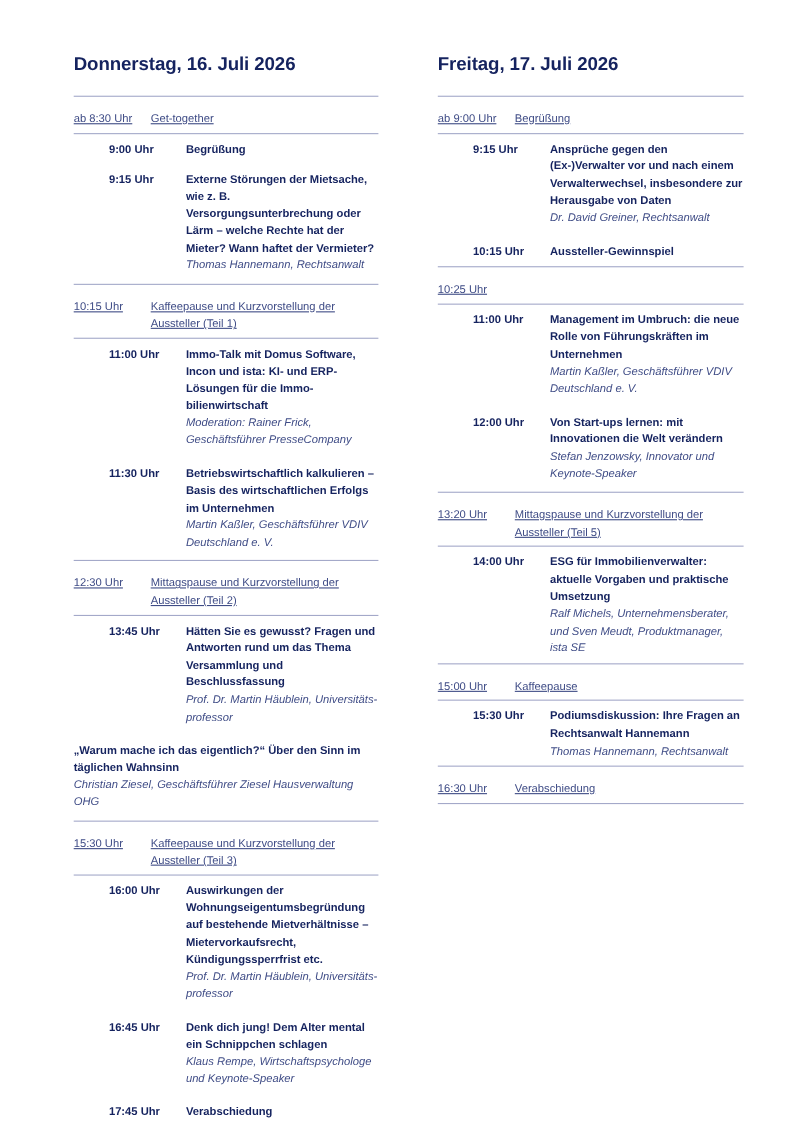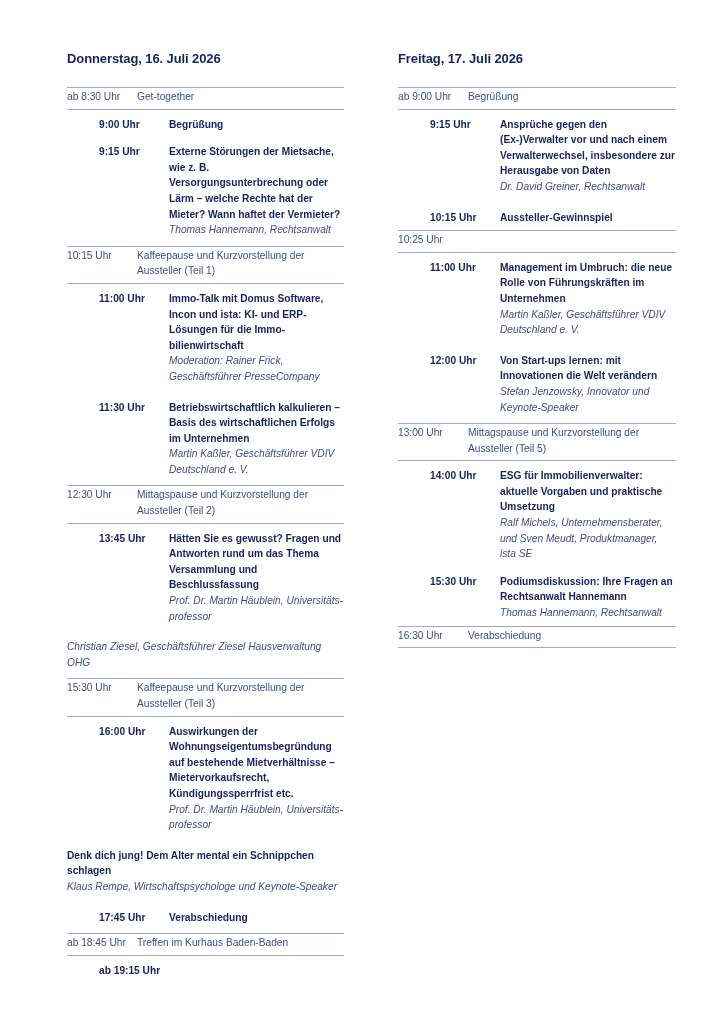--- a/index.html
+++ b/index.html
@@ -1,25 +1,25 @@
 <!DOCTYPE html>
 <html><head>
 <meta charset="utf-8">
 <style>
   html, body { margin:0; padding:0; background:#ffffff; }
   body { width:723px; height:1024px; position:relative; overflow:hidden;
          font-family:"Liberation Sans", "DejaVu Sans", sans-serif; color:#1f2d6e; }
   .col { position:absolute; top:50px; }
   #col-left { left:67px; width:277px; }
   #col-right { left:398px; width:278px; }
-  .day-title { font-size:13px; font-weight:bold; color:#15235f; margin:0 0 19px 0; height:18px; line-height:18px; letter-spacing:-0.1px; }
+  .day-title { font-size:17px; font-weight:bold; color:#15235f; margin:0 0 19px 0; height:18px; line-height:18px; letter-spacing:-0.1px; }
   .row { display:flex; font-size:10.2px; line-height:15.6px; }
   .row .time { flex:0 0 70px; white-space:nowrap; }
   .row .content { flex:1; }
-  .row.minor { border-top:1.2px solid #a4a9c9; padding:1px 0 4px 0; color:#3f4c86; }
+  .row.minor { border-top:1.2px solid #a4a9c9; padding:13px 0 4px 0; color:#3f4c86;text-decoration:underline; }
   .row.minor .time { color:#3f4c86; }
   .row.minor.close { border-bottom:1.2px solid #a4a9c9; }
   .row.major { padding:7px 0 8px 0; color:#15235f; }
   .row.major .time { font-weight:bold; color:#15235f;margin-left:32px; }
   .title { font-weight:bold; display:block; }
   .speaker { font-style:italic; display:block; color:#3f4c86; }
   .inline-bold { font-weight:bold; color:#15235f; }
   .inline-reg { color:#3f4c86; }
 </style>
 </head>
@@ -77,38 +77,40 @@
   <div class="row major">
     <span class="time">13:45 Uhr</span>
     <div class="content">
       <span class="title">Hätten Sie es gewusst? Fragen und Antworten rund um das Thema Versammlung und Beschlussfassung</span>
       <span class="speaker">Prof. Dr. Martin Häublein, Universitäts­professor</span>
     </div>
   </div>
 
   <div class="row major">
     <div class="content">
+      <span class="title">„Warum mache ich das eigentlich?“ Über den Sinn im täglichen Wahnsinn</span>
       <span class="speaker">Christian Ziesel, Geschäftsführer Ziesel Hausverwaltung OHG</span>
     </div>
   </div>
 
   <div class="row minor close">
     <span class="time">15:30 Uhr</span>
     <div class="content"><span>Kaffeepause und Kurzvorstellung der Aussteller (Teil 3)</span></div>
   </div>
 
   <div class="row major">
     <span class="time">16:00 Uhr</span>
     <div class="content">
       <span class="title">Auswirkungen der Wohnungseigentums­begründung auf bestehende Miet­verhältnisse – Mietervorkaufsrecht, Kündigungssperrfrist etc.</span>
       <span class="speaker">Prof. Dr. Martin Häublein, Universitäts­professor</span>
     </div>
   </div>
 
   <div class="row major">
+    <span class="time">16:45 Uhr</span>
     <div class="content">
       <span class="title">Denk dich jung! Dem Alter mental ein Schnippchen schlagen</span>
       <span class="speaker">Klaus Rempe, Wirtschaftspsychologe und Keynote-Speaker</span>
     </div>
   </div>
 
   <div class="row major">
     <span class="time">17:45 Uhr</span>
     <div class="content">
         <span class="title">Verabschiedung</span>
@@ -162,32 +164,36 @@
 
   <div class="row major">
     <span class="time">12:00 Uhr</span>
     <div class="content">
       <span class="title">Von Start-ups lernen: mit Innovationen die Welt verändern</span>
       <span class="speaker">Stefan Jenzowsky, Innovator und Keynote-Speaker</span>
     </div>
   </div>
 
   <div class="row minor close">
-    <span class="time">13:00 Uhr</span>
+    <span class="time">13:20 Uhr</span>
     <div class="content"><span>Mittagspause und Kurzvorstellung der Aussteller (Teil 5)</span></div>
   </div>
 
   <div class="row major" style="padding-bottom:5px">
     <span class="time">14:00 Uhr</span>
     <div class="content">
       <span class="title">ESG für Immobilienverwalter: aktuelle Vorgaben und praktische Umsetzung</span>
       <span class="speaker">Ralf Michels, Unternehmensberater, und Sven Meudt, Produktmanager, ista SE</span>
     </div>
   </div>
 
+  <div class="row minor close">
+    <span class="time">15:00 Uhr</span>
+    <div class="content"><span>Kaffeepause</span></div>
+  </div>
 
   <div class="row major" style="padding-bottom:5px">
     <span class="time">15:30 Uhr</span>
     <div class="content">
       <span class="title">Podiumsdiskussion: Ihre Fragen an Rechtsanwalt Hannemann</span>
       <span class="speaker">Thomas Hannemann, Rechtsanwalt</span>
     </div>
   </div>
 
   <div class="row minor close">

